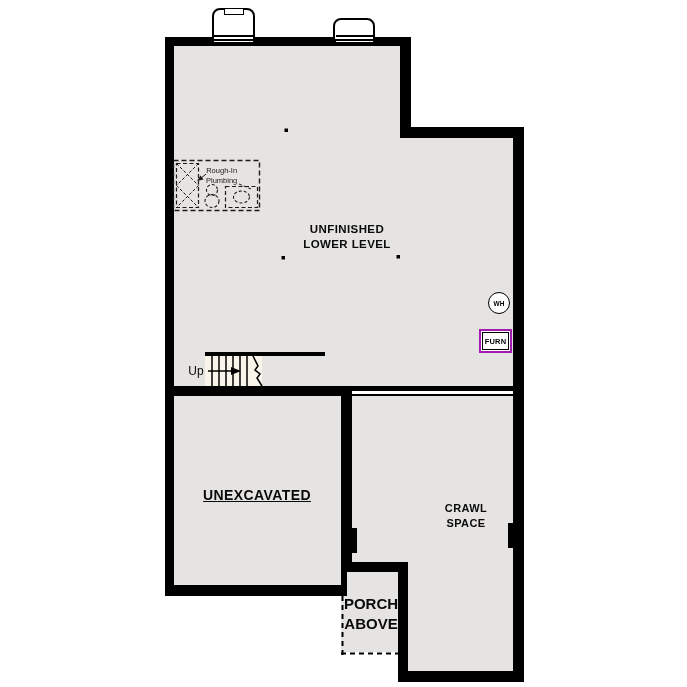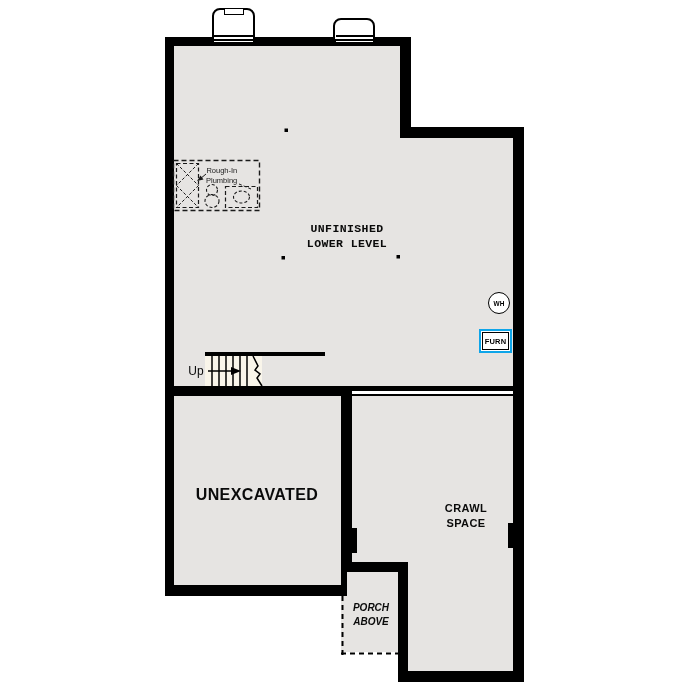--- a/index.html
+++ b/index.html
@@ -5,36 +5,36 @@
   html,body{margin:0;padding:0;background:#ffffff;}
   .plan{position:relative;width:687px;height:687px;background:#ffffff;overflow:hidden;
         font-family:"Liberation Sans", sans-serif;color:#000;}
   .fill{position:absolute;background:#e6e4e2;}
   .wall{position:absolute;background:#000000;}
   .gapline{position:absolute;background:#ffffff;}
   .svg-overlay{position:absolute;left:0;top:0;}
   .label{position:absolute;white-space:pre-line;text-align:center;color:#0a0a0a;
          transform:translate(-50%,-50%);}
   .lbl-room{font-weight:bold;letter-spacing:0.4px;}
-  .lbl-lower{font-size:11.5px;line-height:1.3;font-family:Liberation Mono, monospace;}
-  .lbl-unexc{font-size:16px;}
+  .lbl-lower{font-size:11.5px;line-height:1.3;}
+  .lbl-unexc{font-size:14px;text-decoration:underline;}
   .lbl-crawl{font-size:11px;line-height:1.35;margin-left:29px;}
-  .lbl-porch{font-size:10px;line-height:1.35;font-weight:bold;font-style:italic;}
-  .lbl-rough{font-size:7.5px;line-height:1.3;text-align:right;transform:none;color:#1a1a1a;}
+  .lbl-porch{font-size:15px;line-height:1.35;font-weight:bold;}
+  .lbl-rough{font-size:7.5px;line-height:1.3;text-align:center;transform:none;color:#1a1a1a;}
   .lbl-up{font-size:12px;}
   .well{position:absolute;background:#ffffff;border:2.5px solid #000;
         border-radius:8px 8px 2px 2px;box-sizing:border-box;}
   .well-notch{position:absolute;background:#ffffff;border:1.5px solid #000;box-sizing:border-box;}
   .sill{position:absolute;background:#ffffff;border-top:2px solid #000;border-bottom:2px solid #000;box-sizing:border-box;}
   .sill-mid{position:absolute;left:0;right:0;top:2px;height:1.5px;background:#000;}
   .stair-box{position:absolute;background:#f9f5ea;}
   .wh{position:absolute;width:22px;height:22px;border:1.5px solid #000;border-radius:50%;
       background:#fff;box-sizing:border-box;display:flex;align-items:center;justify-content:center;
       font-size:6.5px;font-weight:bold;letter-spacing:0.2px;}
-  .furn{position:absolute;width:33px;height:24px;border:2px solid #0ea5e9;background:#fff;box-sizing:border-box;}
+  .furn{position:absolute;width:33px;height:24px;border:2px solid #a21caf;background:#fff;box-sizing:border-box;}
   .furn-inner{position:absolute;inset:1px;border:1px solid #000;display:flex;align-items:center;
       justify-content:center;font-size:7.5px;font-weight:bold;letter-spacing:0.2px;}
 </style>
 </head>
 <body>
 
 <div class="plan">
 
   <div class="fill" style="left:174px;top:46px;width:226px;height:340px"></div>
   <div class="fill" style="left:400px;top:138px;width:113px;height:248px"></div>

